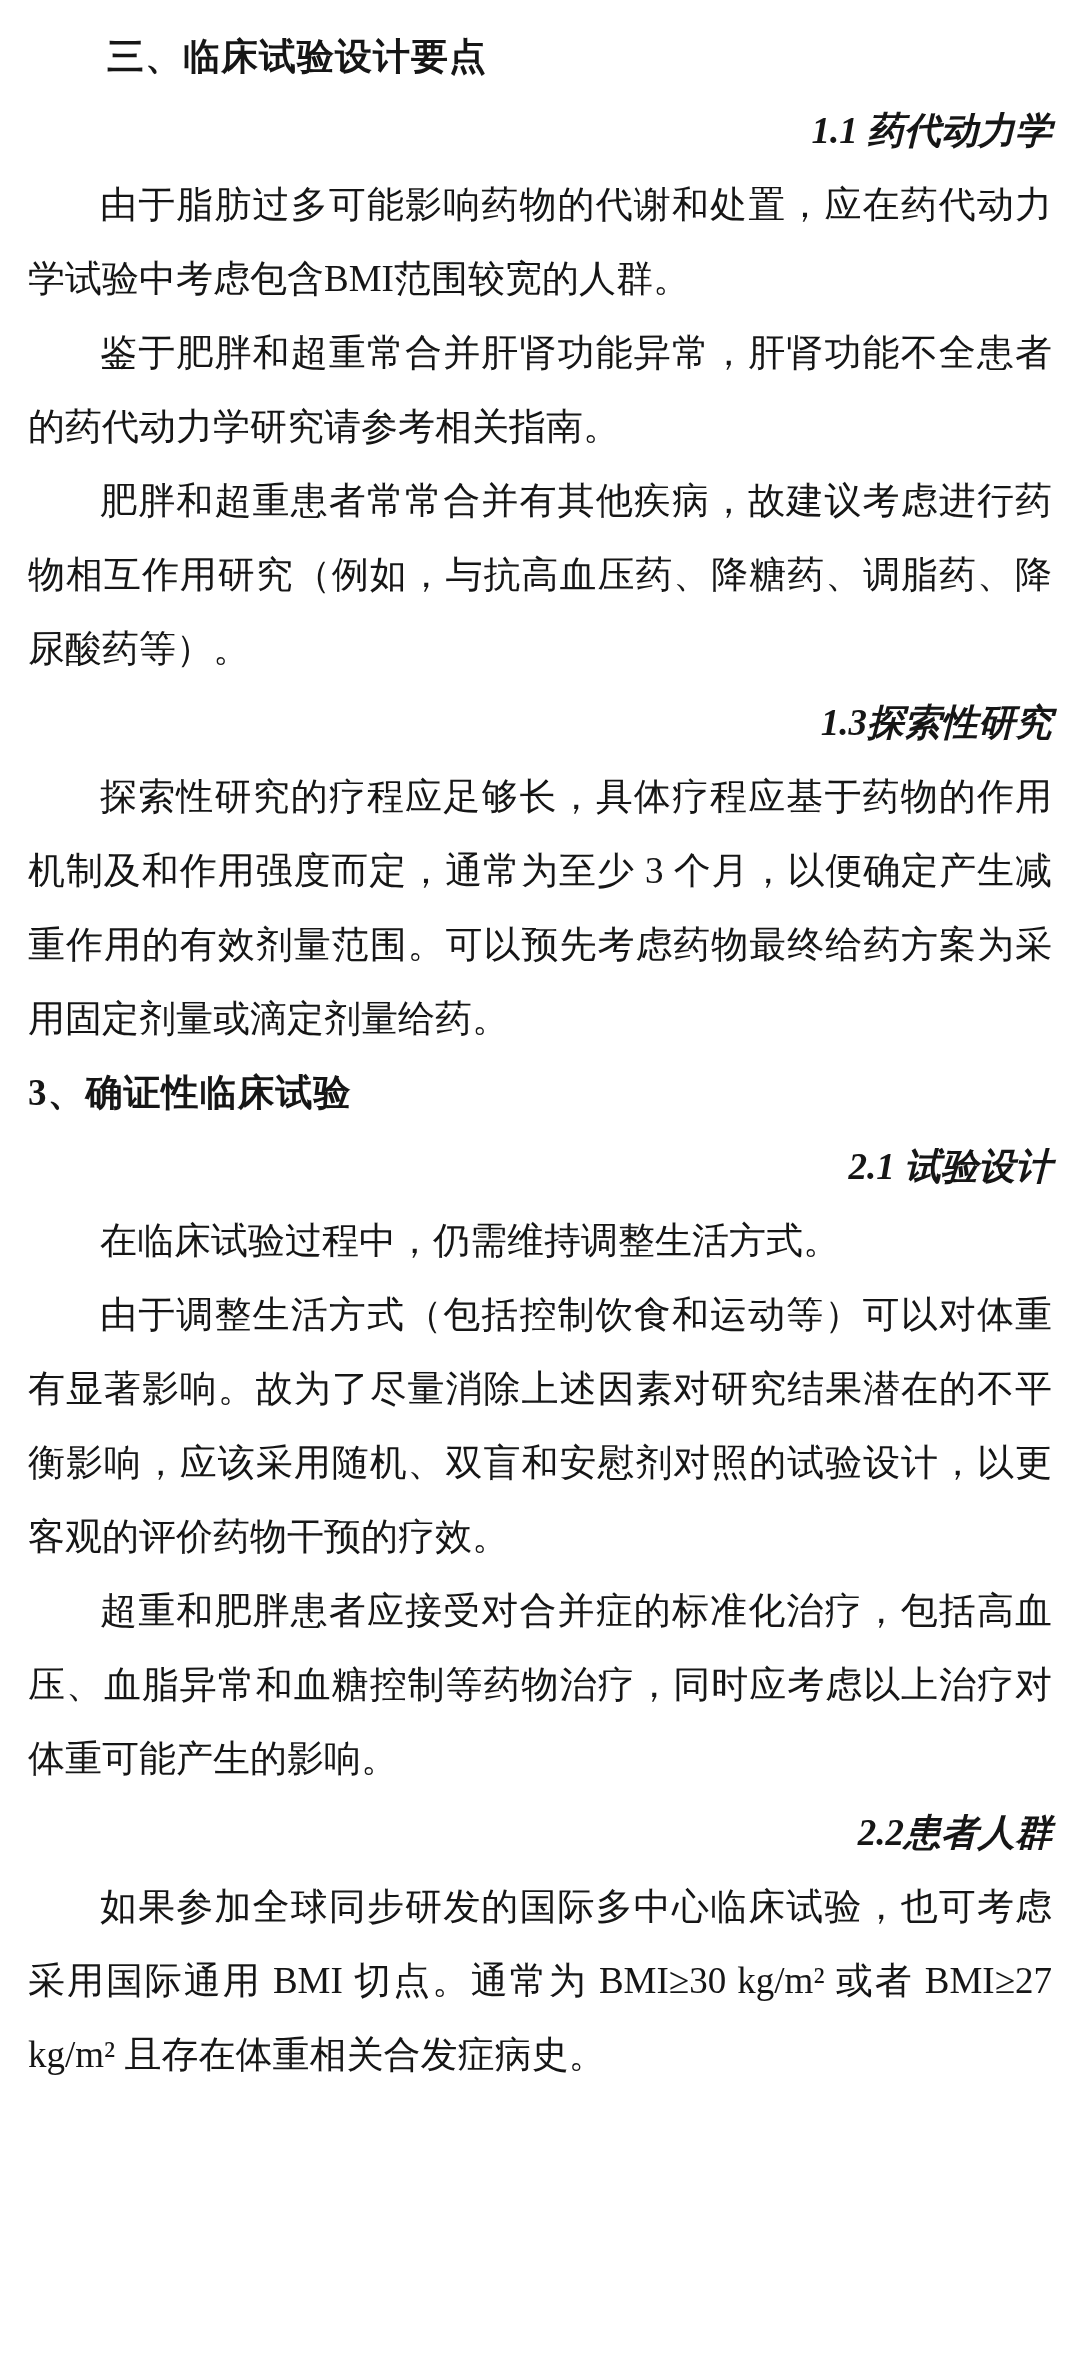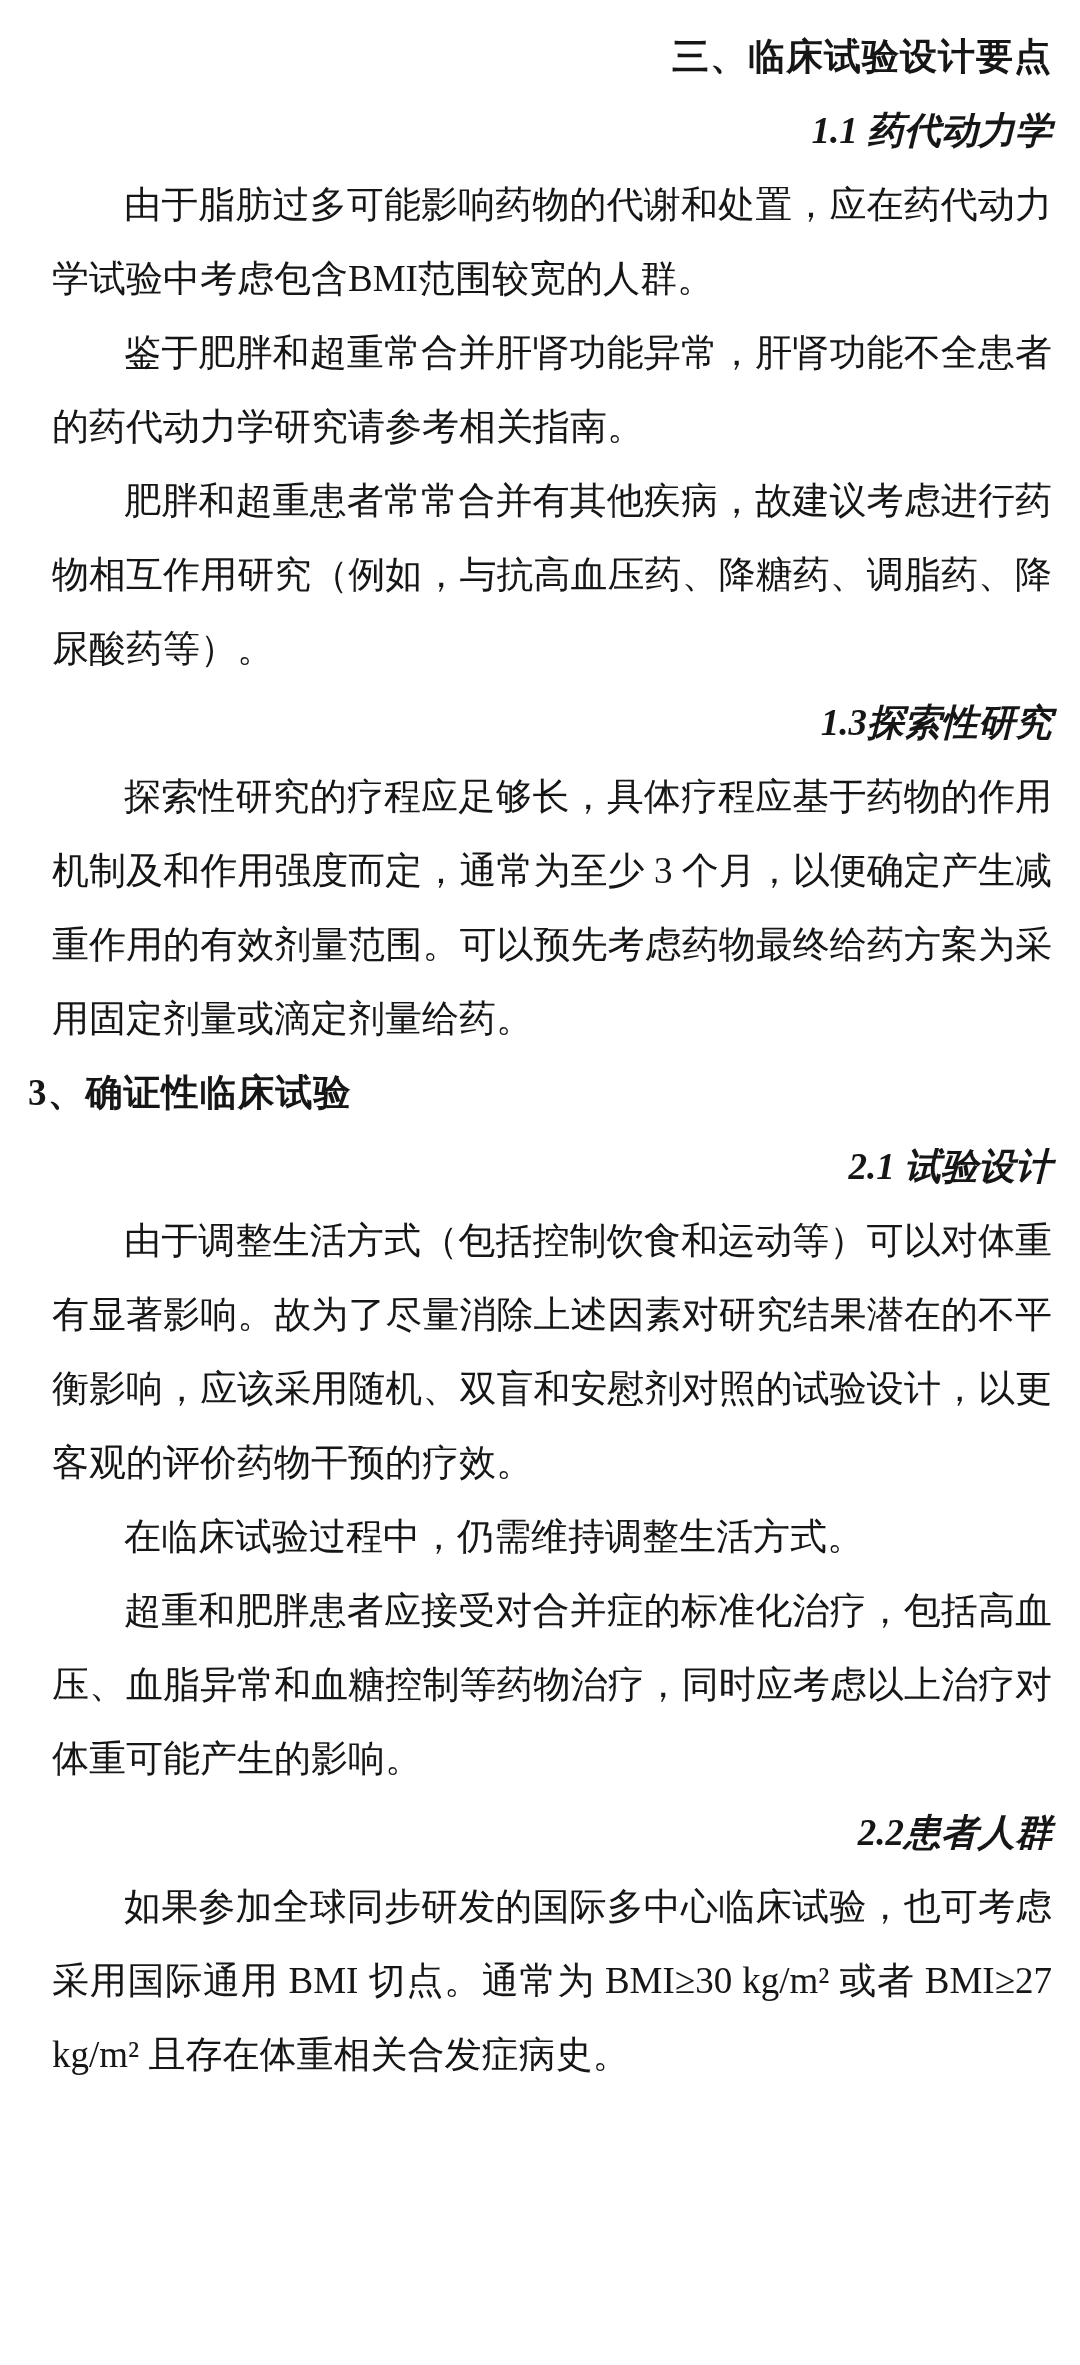--- a/index.html
+++ b/index.html
@@ -21,35 +21,33 @@
     color: #161616;
     font-family: "Liberation Serif", "DejaVu Serif", serif;
     font-size: 37px;
     line-height: 74px;
   }
   .doc-title {
     font-family: Liberation Sans, sans-serif;
     font-weight: 700;
     padding-left: 79px;
     letter-spacing: 1px;
-    text-align: right;
   }
   .sec-heading {
     font-weight: 700;
     letter-spacing: 1px;
   }
   .sub-heading {
     font-weight: 700;
     font-style: italic; 
     text-align: right;
   }
   .para {
     text-indent: 72px;
     text-align: justify;
-    margin-left: 24px;
   }
 </style>
 </head>
 <body>
 
 <div class="page">
 
   <div class="doc-title">三、临床试验设计要点</div>
 
 
@@ -63,23 +61,23 @@
   <div class="para">肥胖和超重患者常常合并有其他疾病，故建议考虑进行药物相互作用研究（例如，与抗高血压药、降糖药、调脂药、降尿酸药等）。</div>
 
   <div class="sub-heading">1.3探索性研究</div>
 
   <div class="para">探索性研究的疗程应足够长，具体疗程应基于药物的作用机制及和作用强度而定，通常为至少 3 个月，以便确定产生减重作用的有效剂量范围。可以预先考虑药物最终给药方案为采用固定剂量或滴定剂量给药。</div>
 
   <div class="sec-heading">3、确证性临床试验</div>
 
   <div class="sub-heading">2.1 试验设计</div>
 
+  <div class="para">在临床试验过程中，仍需维持调整生活方式。</div>
+
   <div class="para">由于调整生活方式（包括控制饮食和运动等）可以对体重有显著影响。故为了尽量消除上述因素对研究结果潜在的不平衡影响，应该采用随机、双盲和安慰剂对照的试验设计，以更客观的评价药物干预的疗效。</div>
-
-  <div class="para">在临床试验过程中，仍需维持调整生活方式。</div>
 
   <div class="para">超重和肥胖患者应接受对合并症的标准化治疗，包括高血压、血脂异常和血糖控制等药物治疗，同时应考虑以上治疗对体重可能产生的影响。</div>
 
   <div class="sub-heading">2.2患者人群</div>
 
 
   <div class="para">如果参加全球同步研发的国际多中心临床试验，也可考虑采用国际通用 BMI 切点。通常为 BMI≥30 kg/m² 或者 BMI≥27 kg/m² 且存在体重相关合发症病史。</div>
 
 </div>
 

